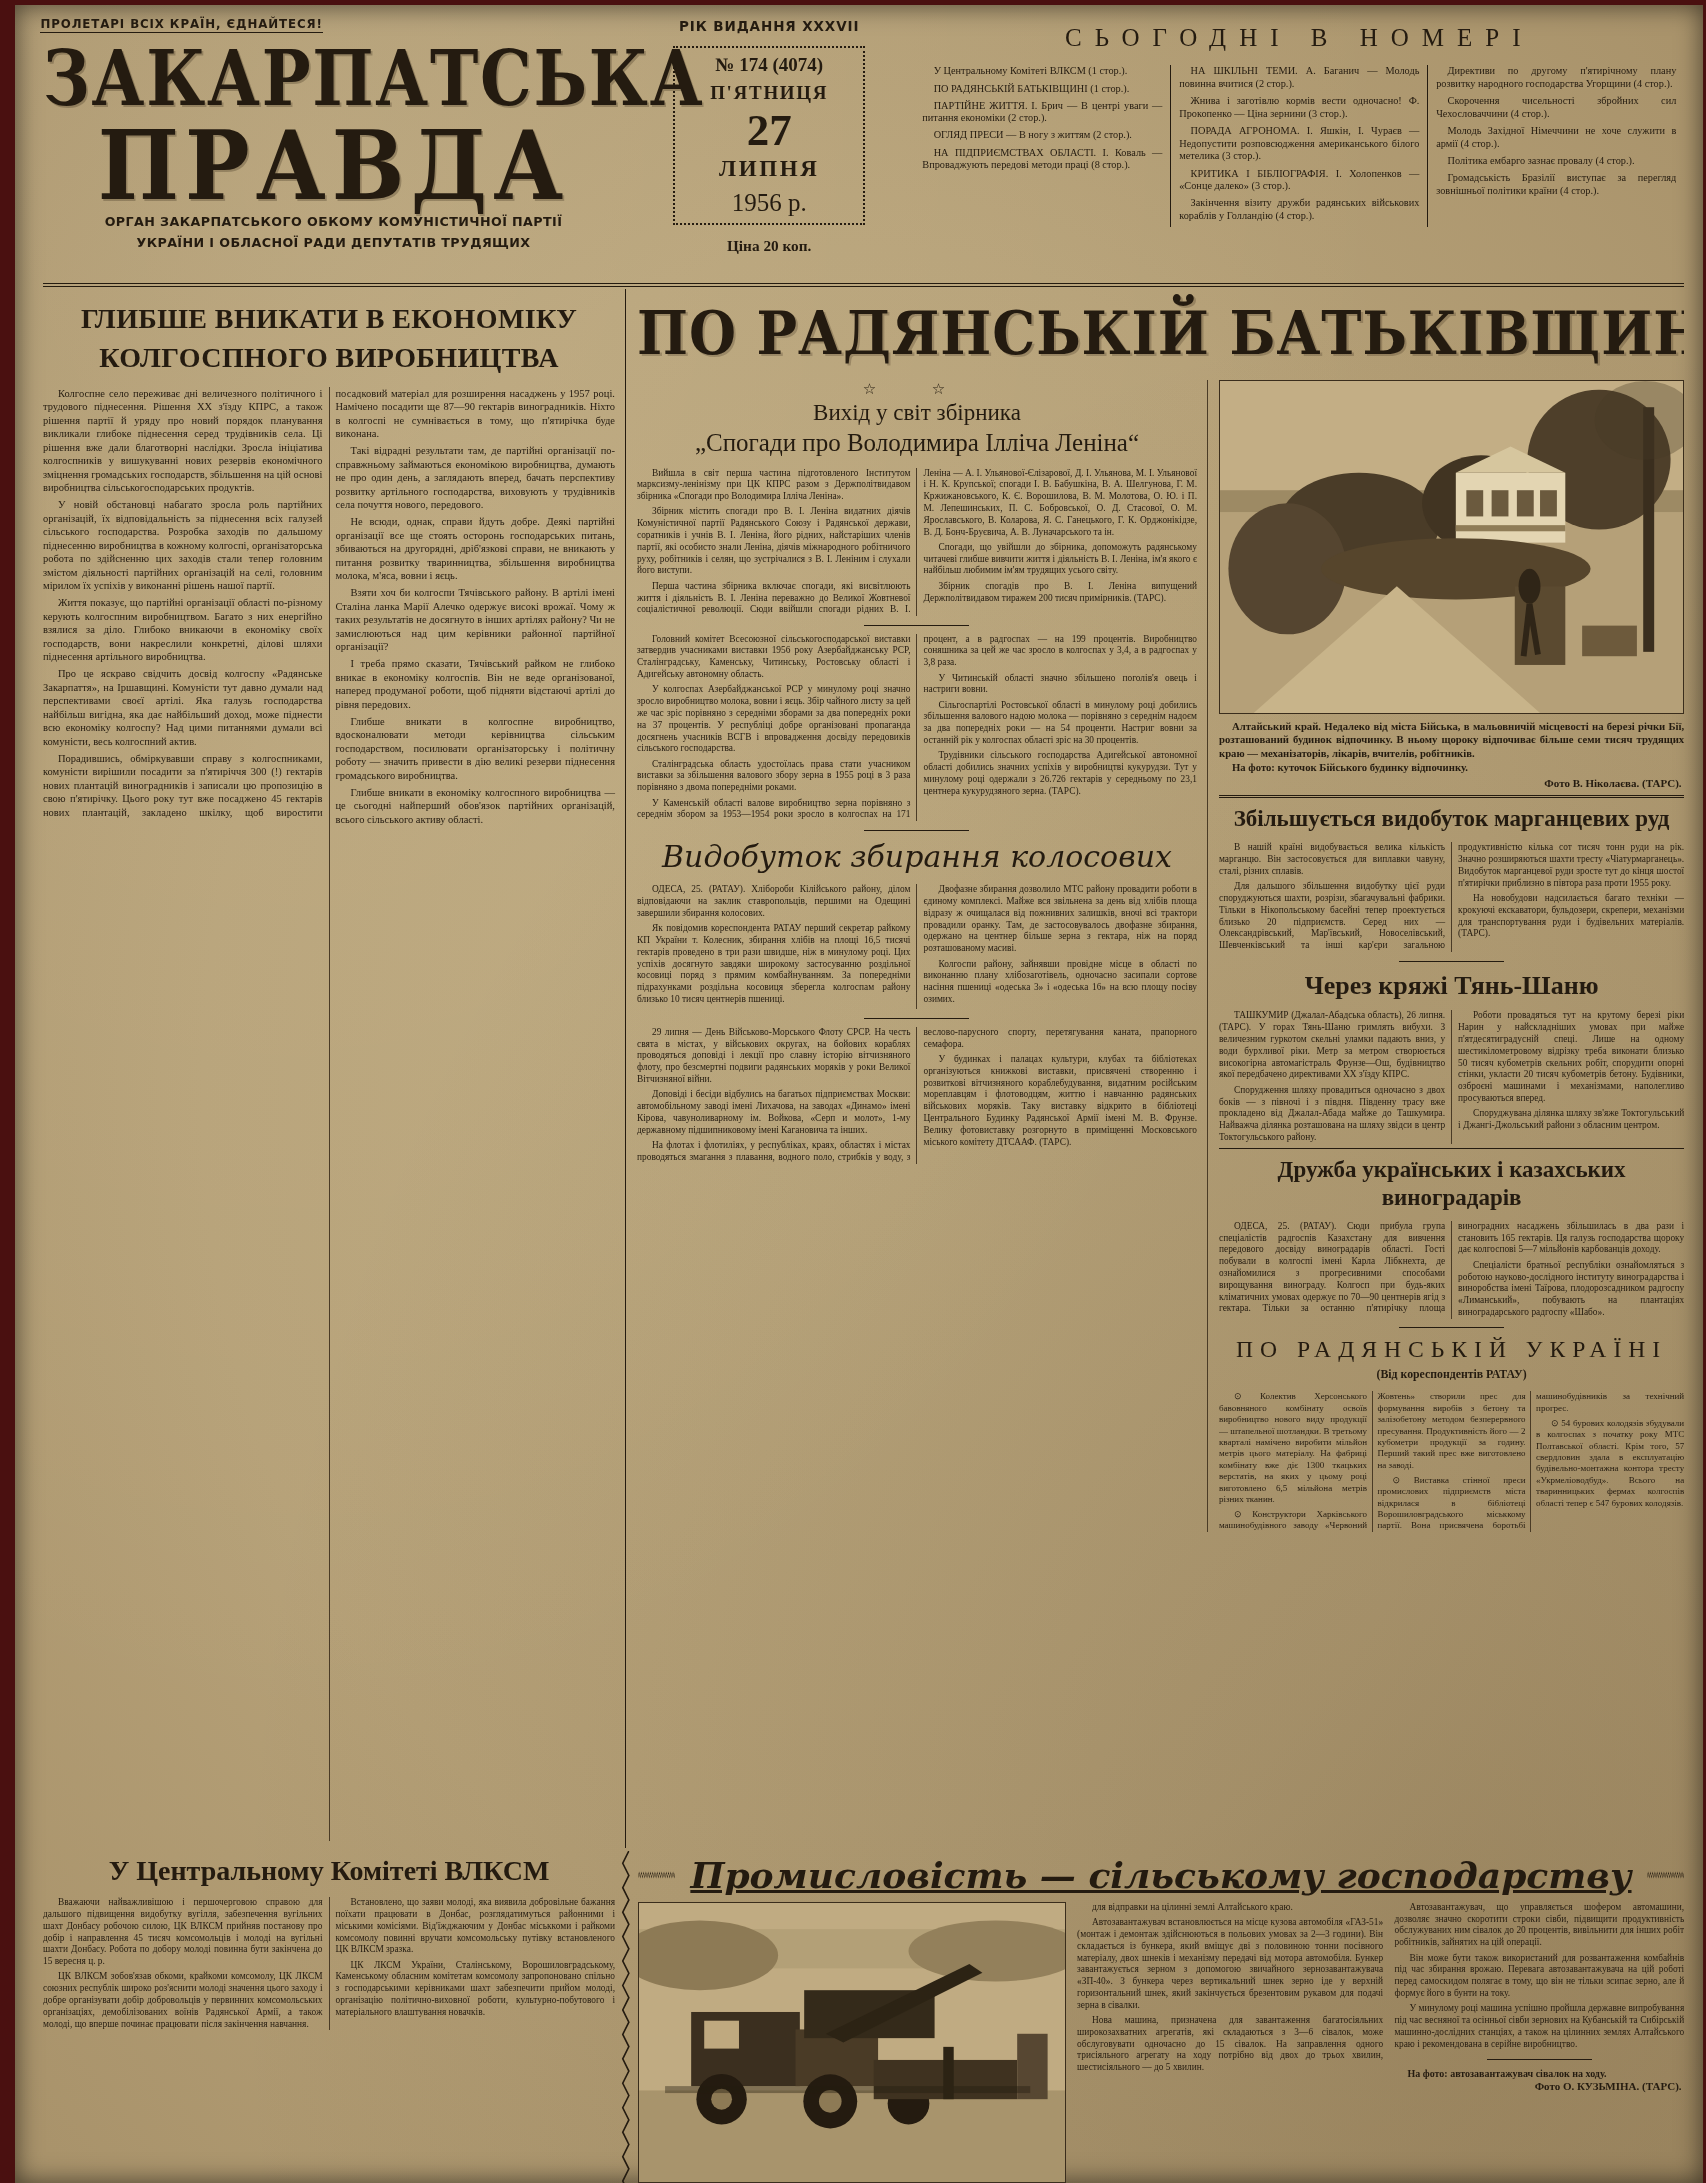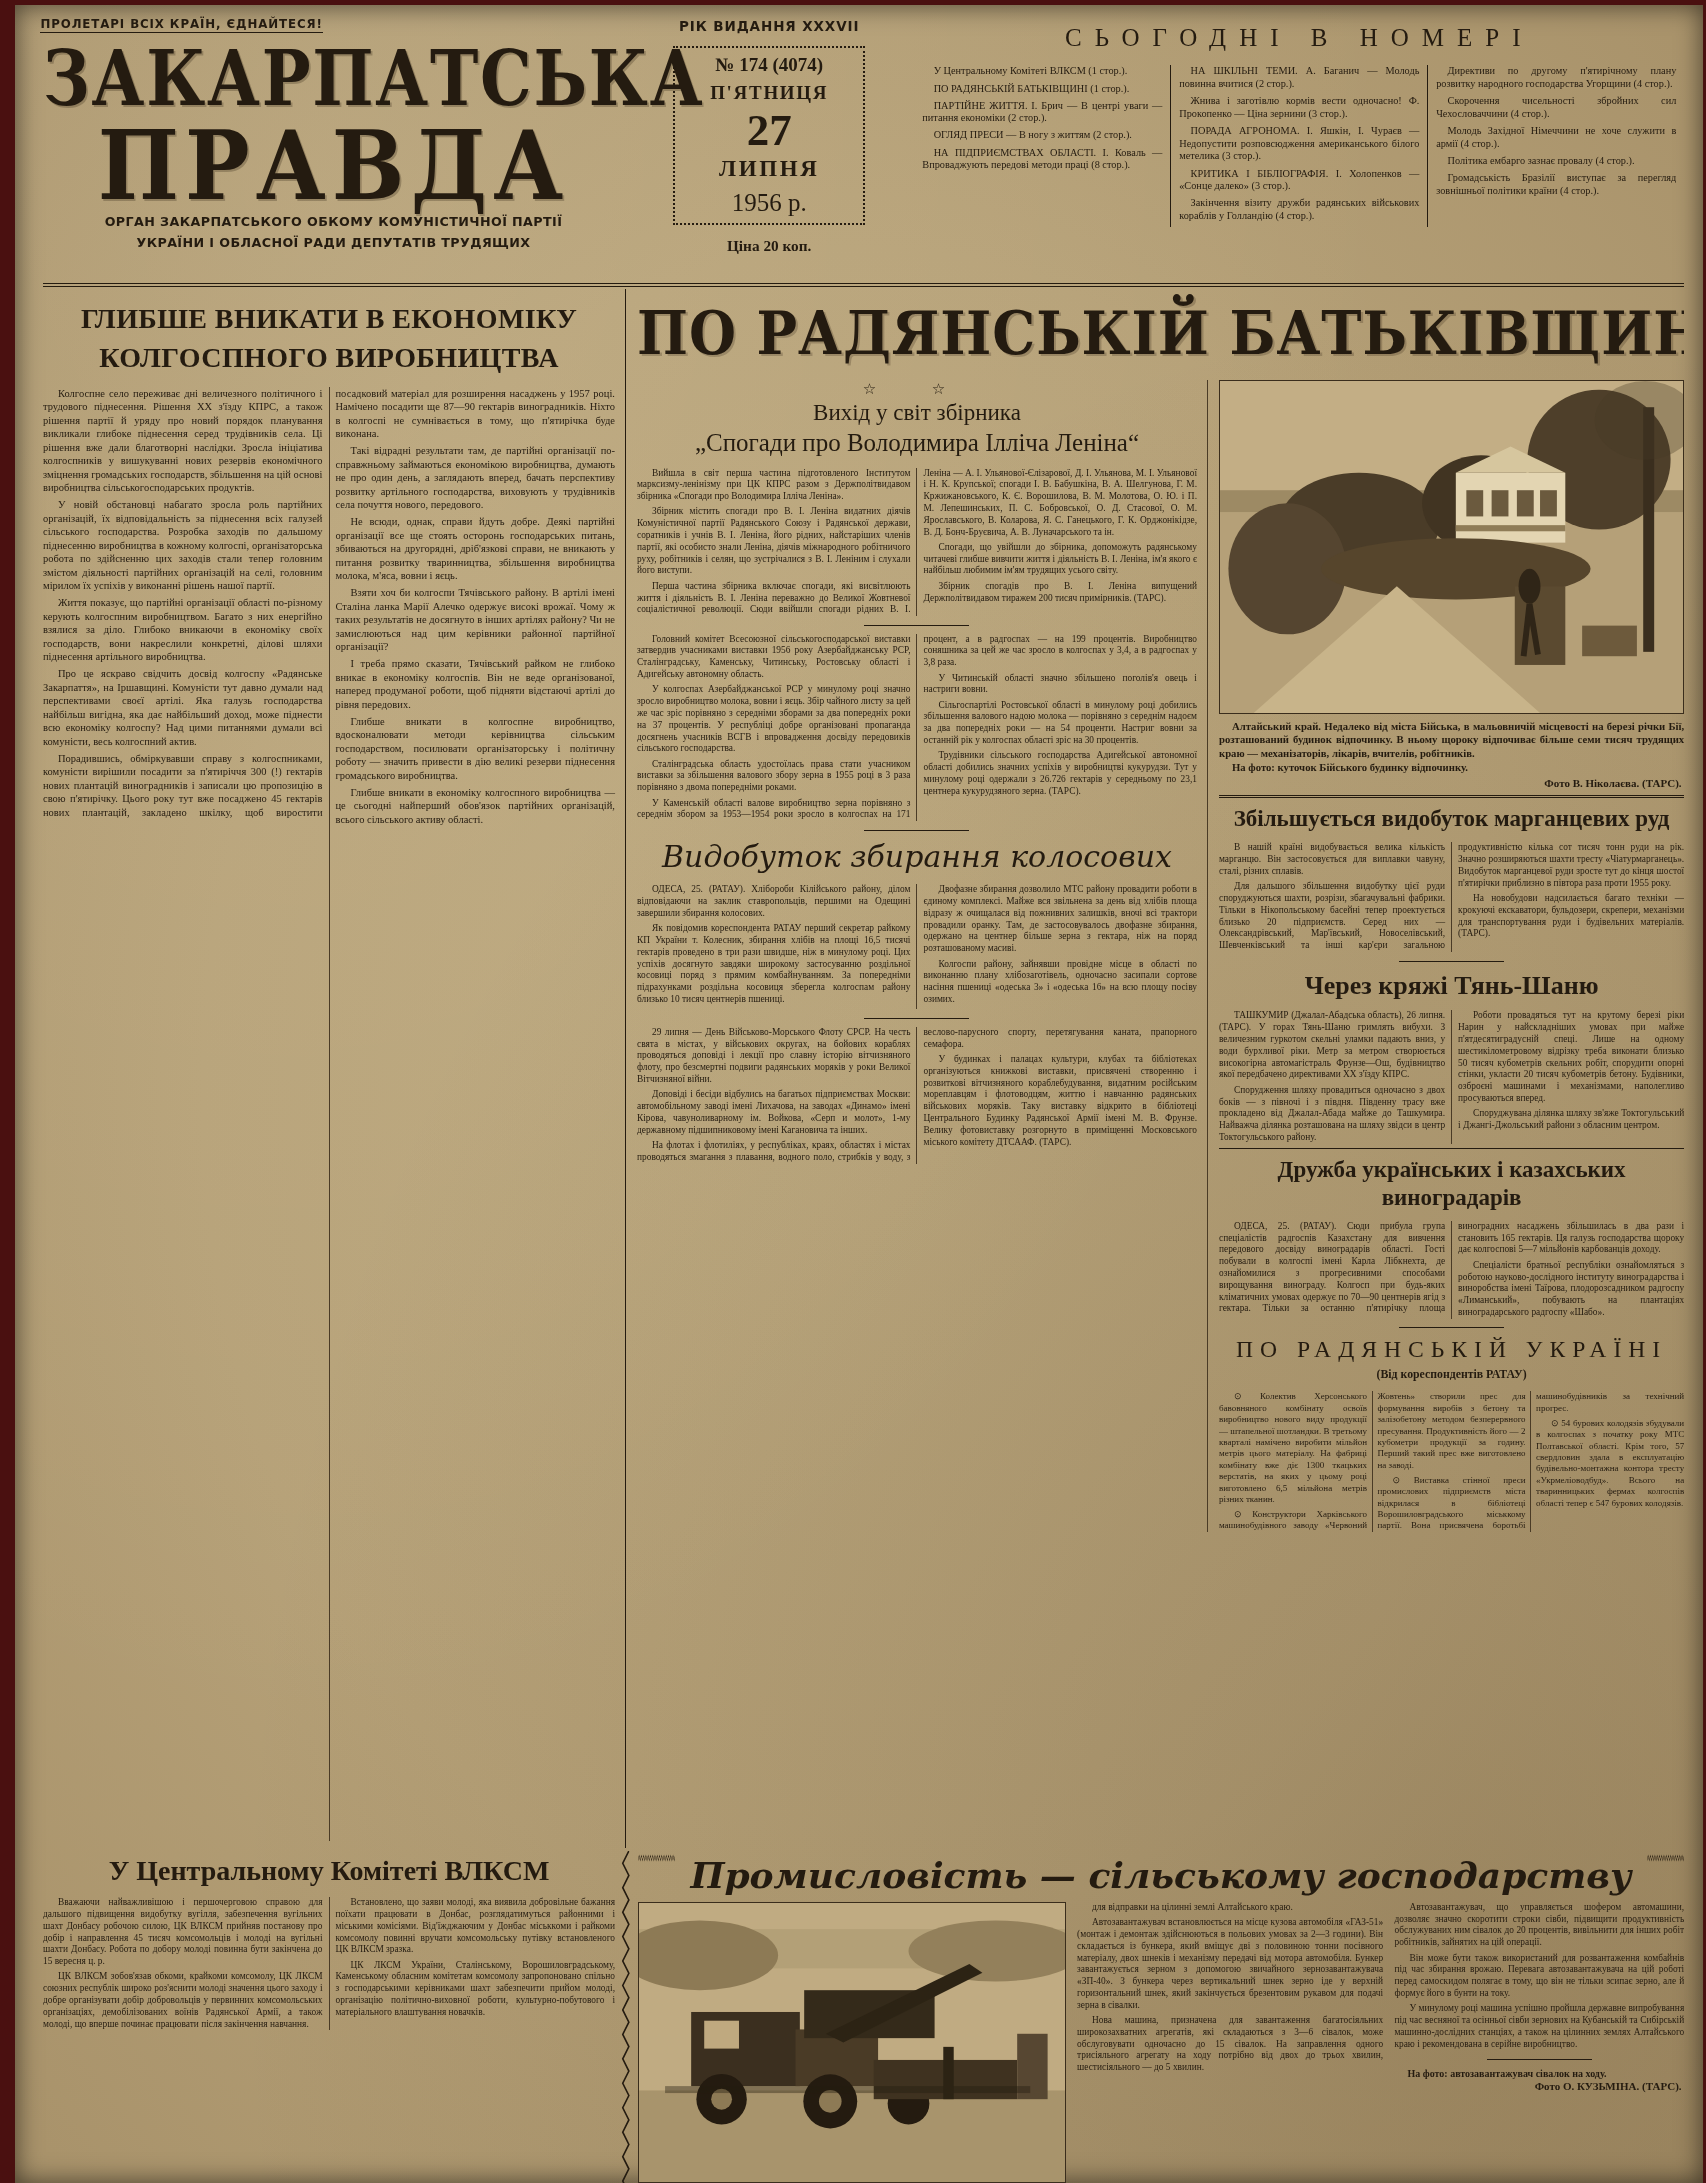--- a/index.html
+++ b/index.html
@@ -82,21 +82,21 @@
   .caption .para{margin-bottom:0.9px;text-indent:13px;}
   .credit{font-weight:bold;font-size:11px;text-align:right;margin:1.7px 2.6px 6.1px 0;}
   .ukr-title{font-size:23.6px;letter-spacing:7px;text-align:center;font-weight:normal;margin:2.6px 0 3.5px;white-space:nowrap;}
   .ukr-sub{font-weight:bold;font-size:11.8px;text-align:center;margin-bottom:9.6px;}
   
   .bottom-band{display:flex;height:489px;overflow:hidden;margin-top:3.5px;}
   .komsomol{width:572px;padding-right:6.1px;overflow:hidden;}
   .komsomol h2{font-size:28px;font-weight:bold;text-align:center;margin:3.5px 0 10.5px;}
   .vzz{width:9.6px;flex:0 0 9.6px;}
   .industry{flex:1;padding-left:7px;overflow:hidden;}
-  .ind-banner-row{display:flex;margin:2.6px 0 6.1px;}
+  .ind-banner-row{display:flex;align-items:center;margin:2.6px 0 6.1px;text-decoration:underline;}
   .ind-banner{font-family:"DejaVu Serif",serif;font-style:italic;font-weight:bold;font-size:36px;
     white-space:nowrap;padding:0 15px;}
   .zz{flex:1;height:7.9px;}
   .ind-grid{display:grid;grid-template-columns:428px 306px 1fr;column-gap:11.4px;}
   .ind-photo{grid-column:1;grid-row:1;}
   .ind-colA{grid-column:2;grid-row:1;}
   .ind-colB{grid-column:3;grid-row:1 / span 2;}
   .photo-note{font-weight:bold;font-size:10px;text-indent:13px;margin-top:7px;}
   svg{display:block;}
 </style>

